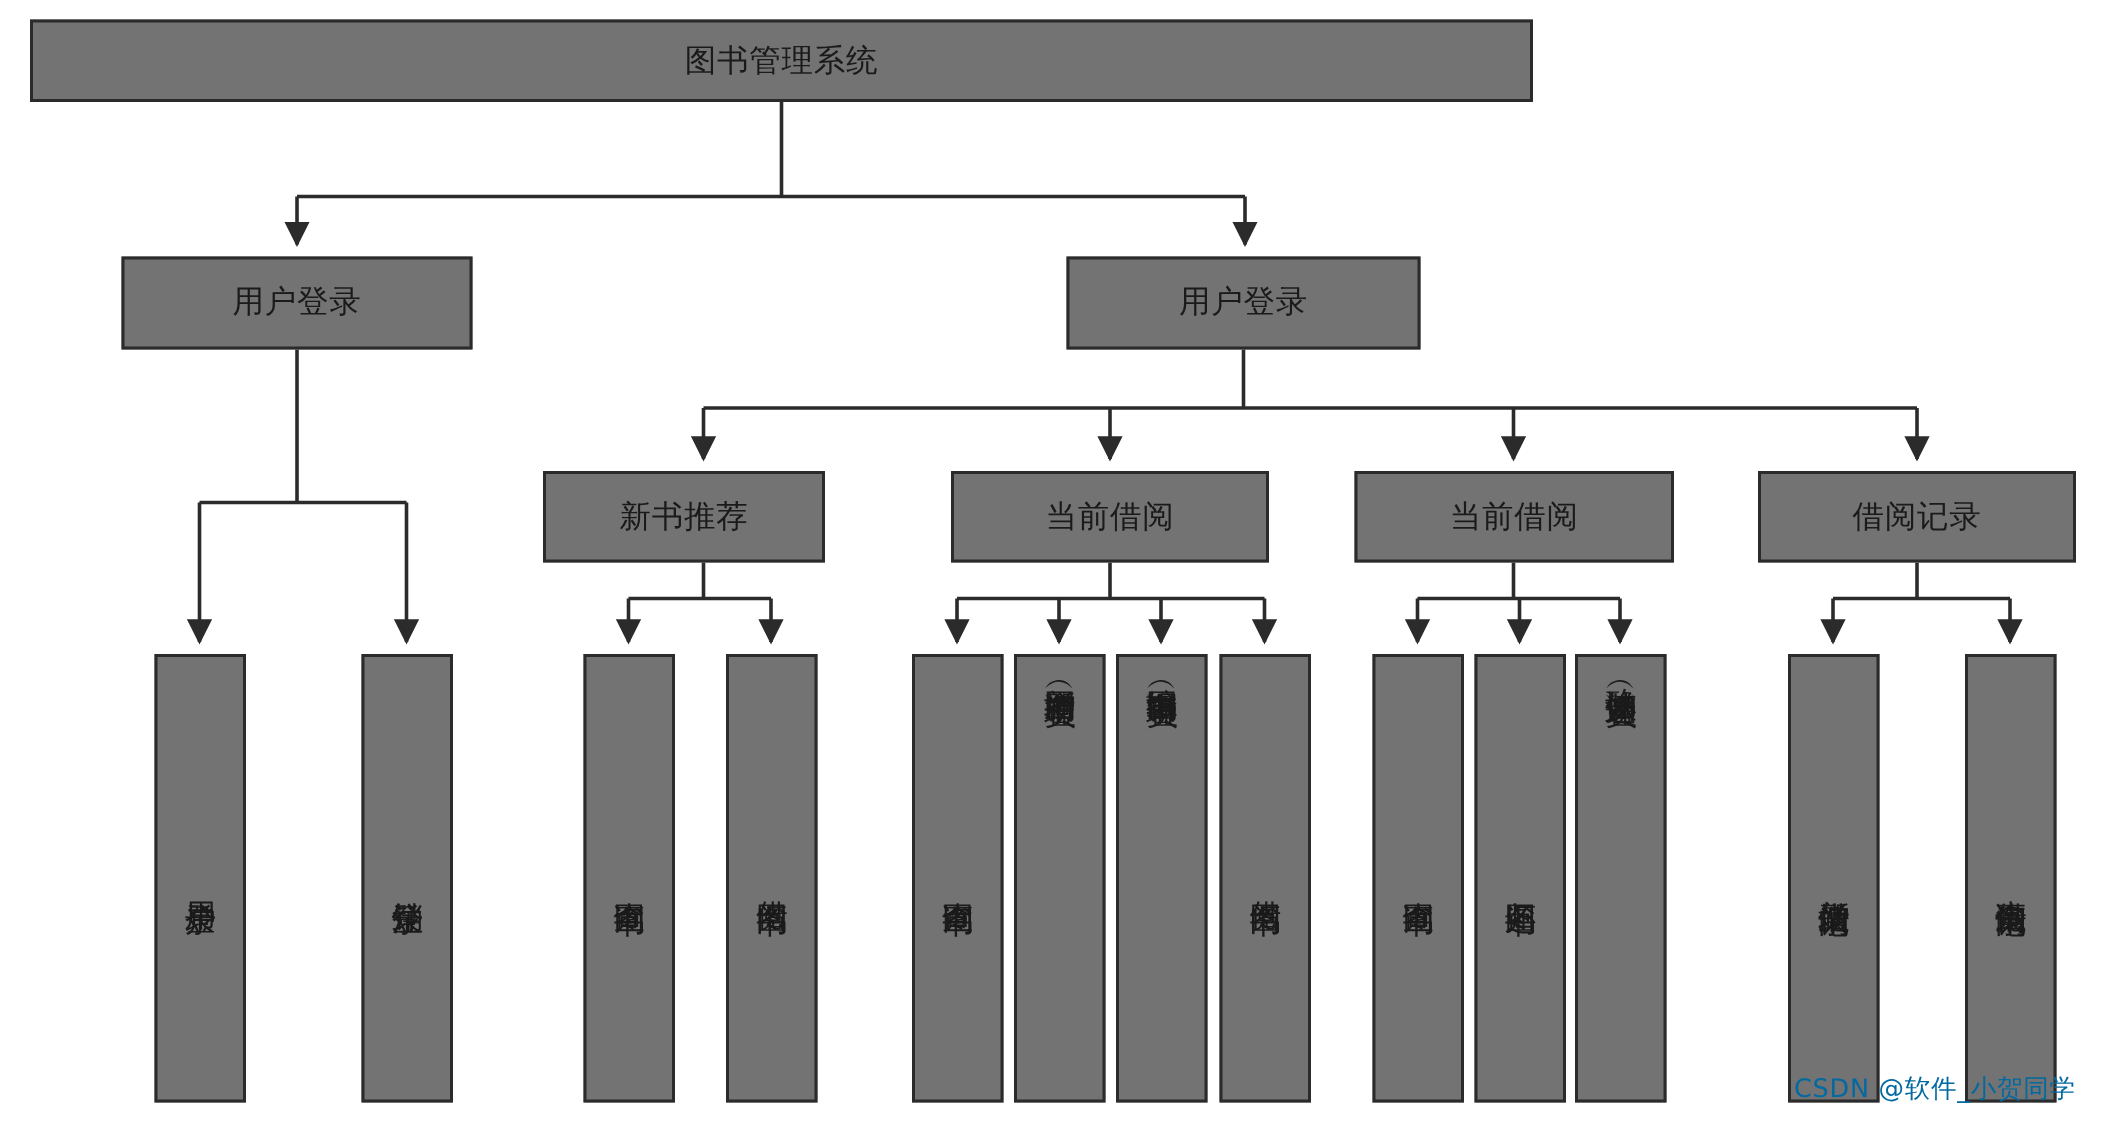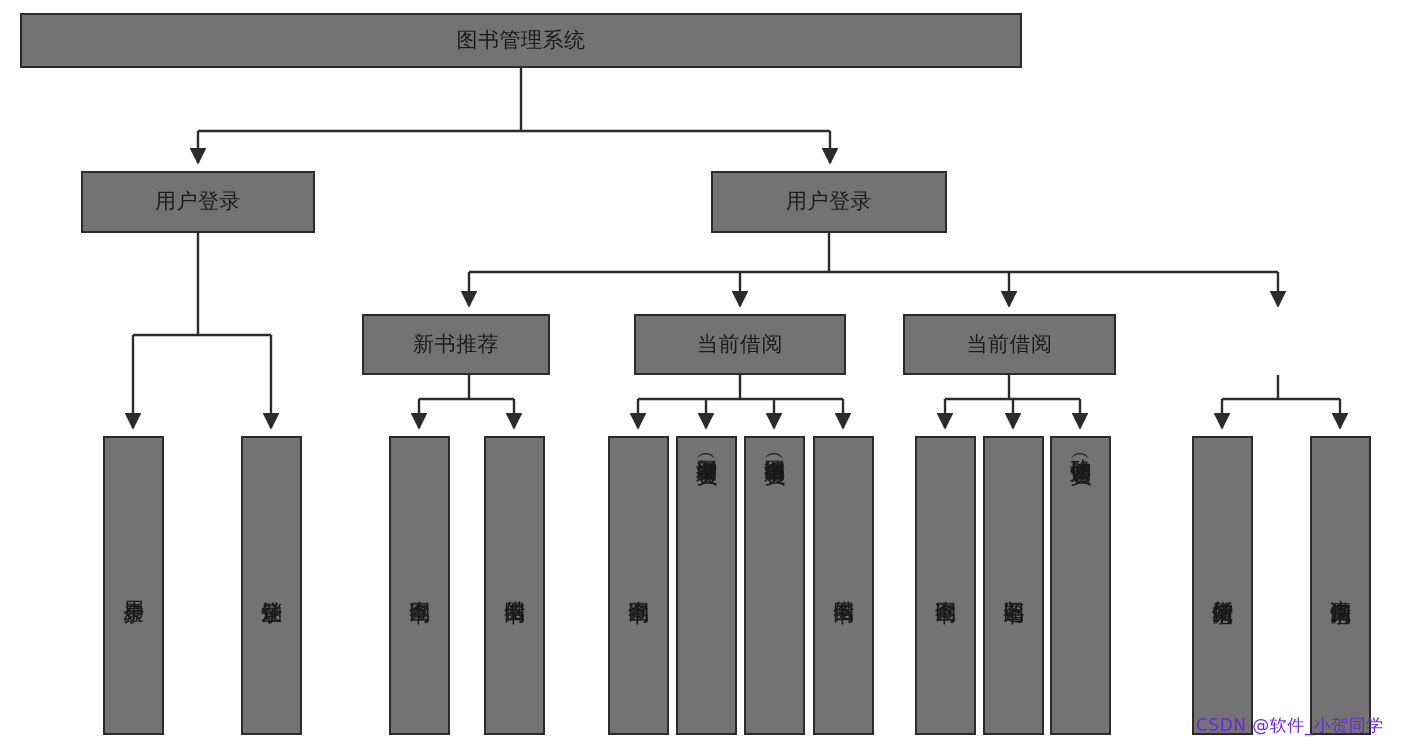--- a/index.html
+++ b/index.html
@@ -55,21 +55,21 @@
     letter-spacing: 1px;
     white-space: nowrap;
   }
   .node.vert.centered {
     align-items: center;
     padding-top: 0;
   }
   .watermark {
     position: absolute;
     font-size: 17px;
-    color: #6d28d9;
+    color: #0369a1;
     letter-spacing: 0.5px;
     white-space: nowrap;
   }
 </style>
 </head>
 <body>
 
 <div id="canvas">
 
   <svg class="edges" viewBox="0 0 1405 747" xmlns="http://www.w3.org/2000/svg">
@@ -135,20 +135,23 @@
 
   <div class="node horiz" style="left: 362px; top: 314px; width: 188px; height: 61px;">
     <span class="node-label">新书推荐</span>
   </div>
   <div class="node horiz" style="left: 634px; top: 314px; width: 212px; height: 61px;">
     <span class="node-label">当前借阅</span>
   </div>
   <div class="node horiz" style="left: 903px; top: 314px; width: 213px; height: 61px; align-items: center;">
     <span class="node-label">当前借阅</span>
   </div>
+  <div class="node horiz" style="left: 1172px; top: 314px; width: 212px; height: 61px;">
+    <span class="node-label">借阅记录</span>
+  </div>
 
   <div class="node vert centered" style="left: 103px; top: 436px; width: 61px; height: 299px;">
     <span class="node-label">用户登录</span>
   </div>
   <div class="node vert centered" style="left: 241px; top: 436px; width: 61px; height: 299px;">
     <span class="node-label">注销登录</span>
   </div>
   <div class="node vert centered" style="left: 389px; top: 436px; width: 61px; height: 299px;">
     <span class="node-label">查询图书</span>
   </div>

